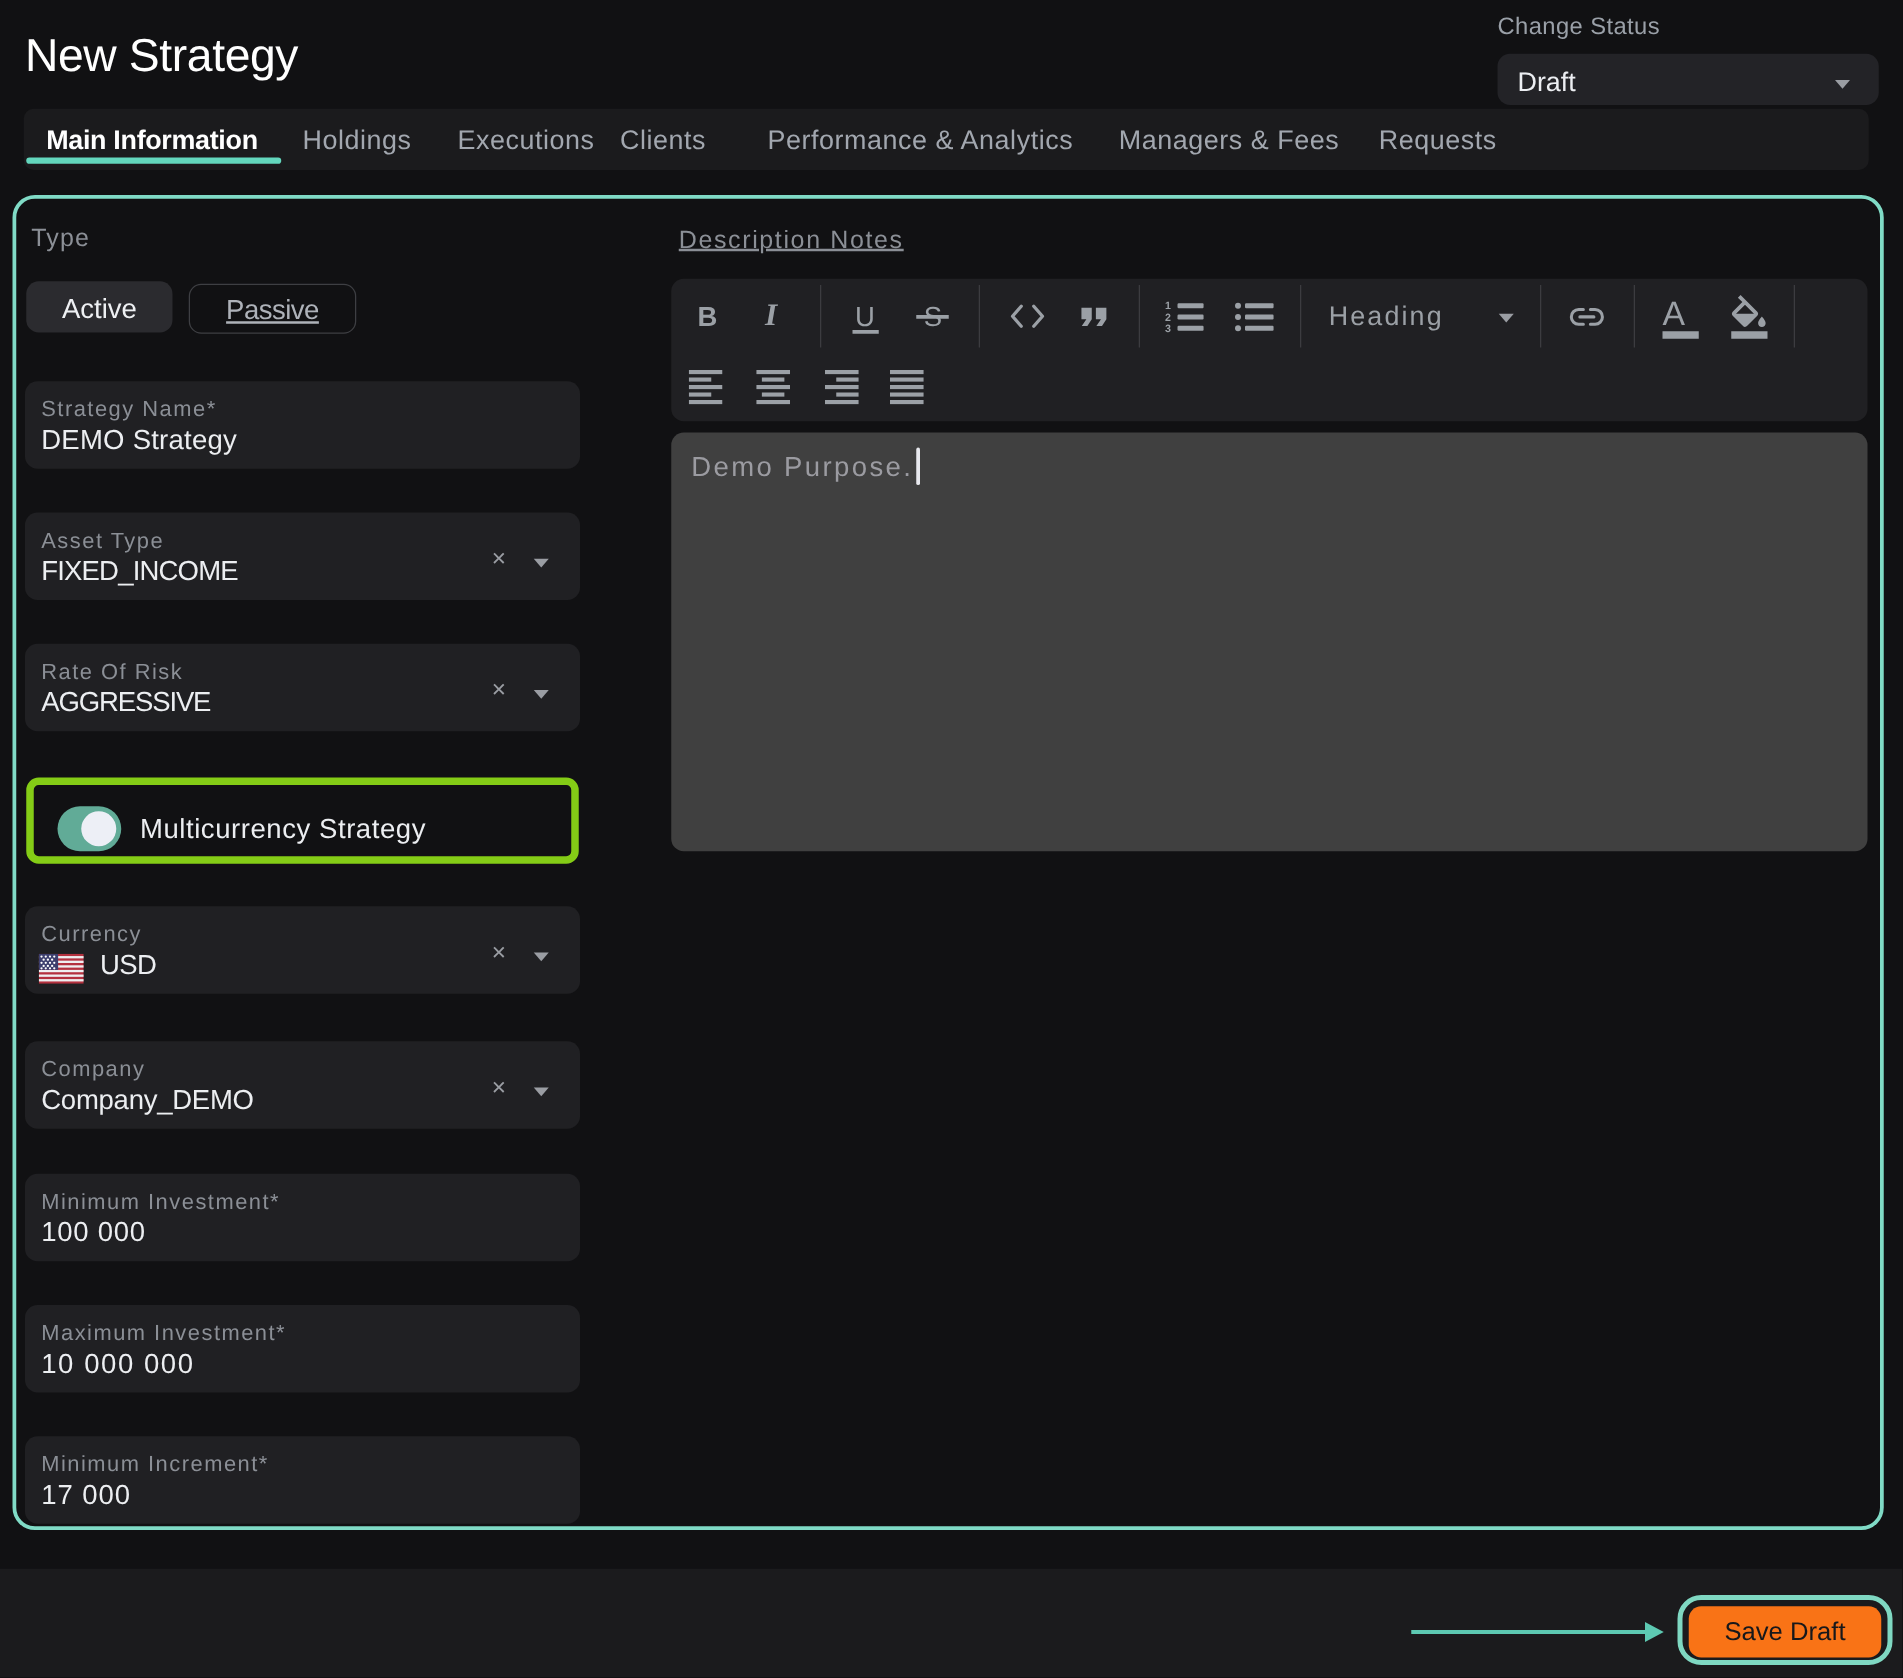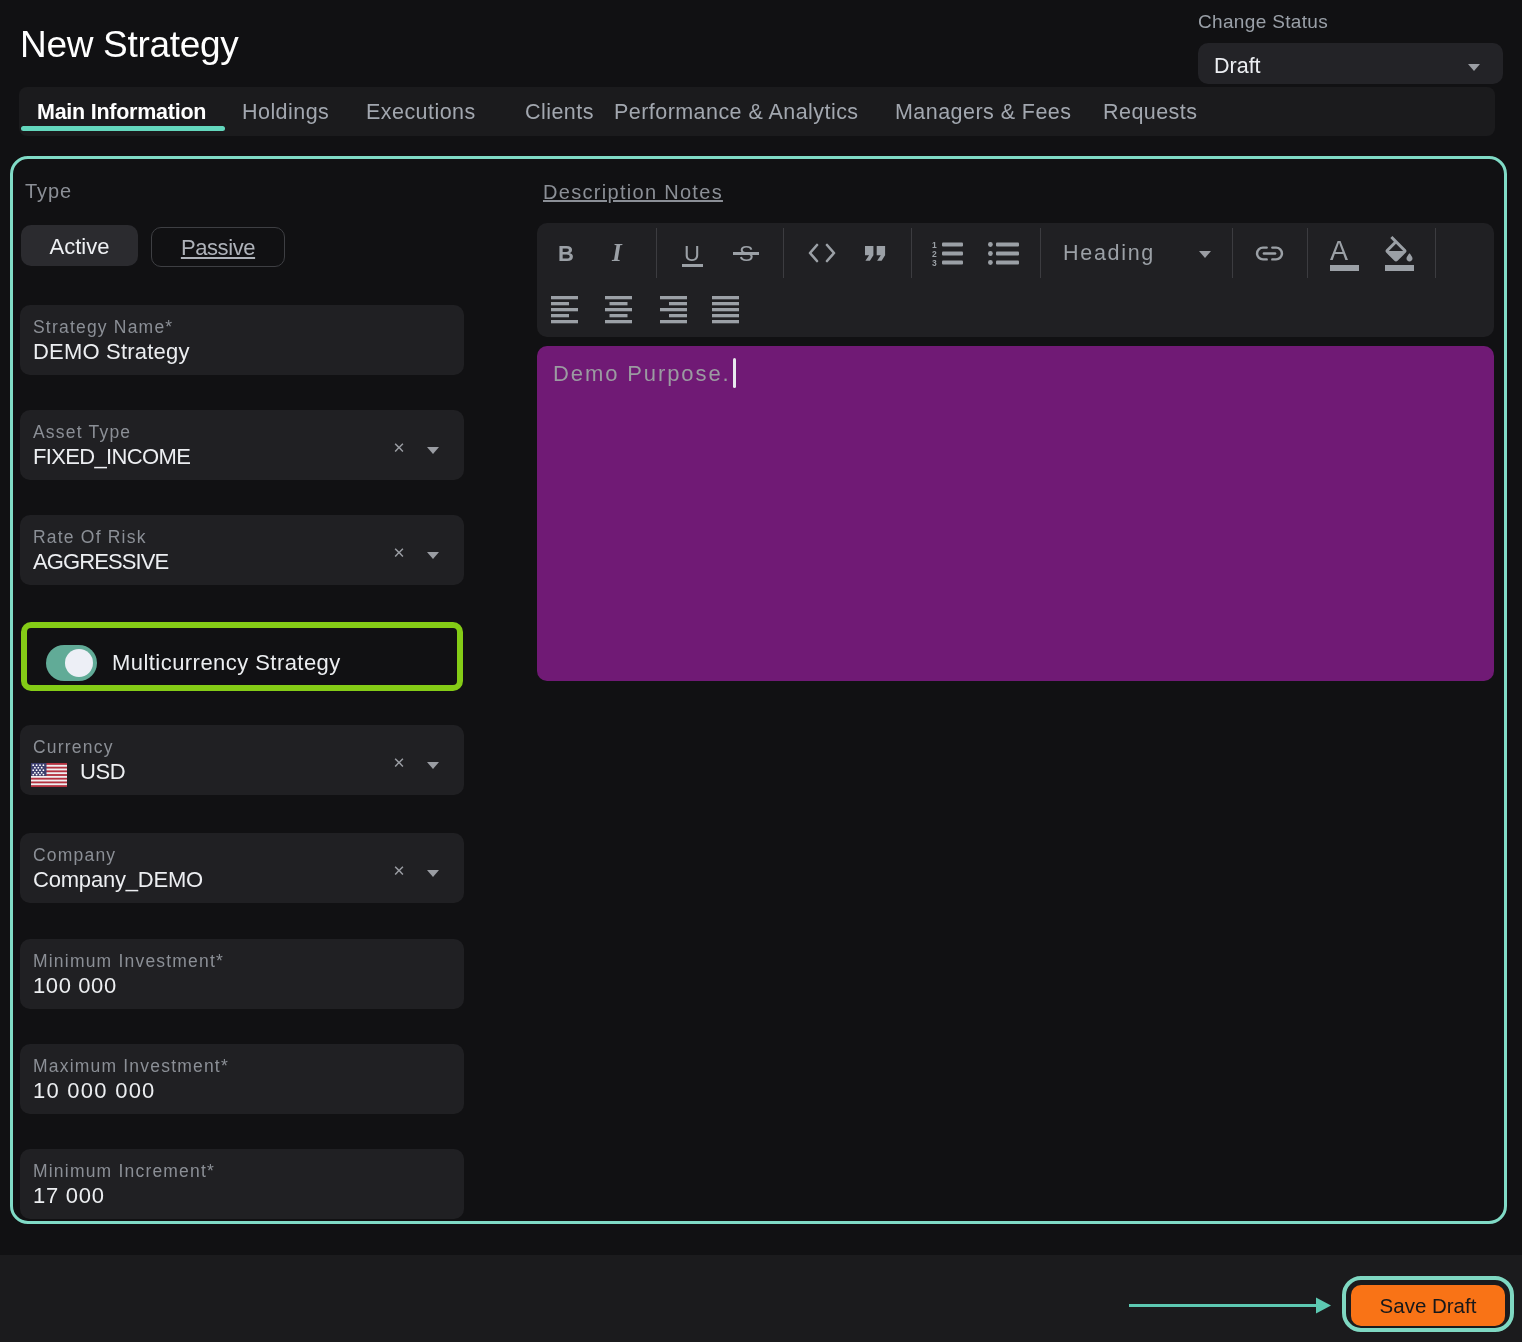--- a/index.html
+++ b/index.html
@@ -22,42 +22,42 @@
 .field .lbl { position:absolute; left:13px; top:12px; font-size:17.5px; color:#8b8f96; letter-spacing:1.2px; }
 .field .val { position:absolute; left:13px; top:34px; font-size:22px; color:#eceef1; }
 .xmark { position:absolute; left:371px; top:28px; width:16px; height:20px; color:#9a9da3; font-size:15px; font-weight:400; text-align:center; line-height:20px; }
 .field .caret { left:407px; top:37px; }
 .mc-box { position:absolute; left:21px; top:622px; width:442px; height:69px; border:6px solid #84cc16; border-radius:10px; }
 .toggle { position:absolute; left:19px; top:17px; width:51px; height:36px; background:#61ab97; border-radius:18px; }
 .toggle .knob { position:absolute; right:4px; top:4px; width:28px; height:28px; background:#edeff6; border-radius:50%; }
 .mc-box .txt { position:absolute; left:85px; top:22px; font-size:22px; color:#eceef1; letter-spacing:0.45px; }
 .desc-label { position:absolute; left:543px; top:181px; font-size:20px; color:#8b8f96; letter-spacing:1.3px;text-decoration:underline; }
 .toolbar { position:absolute; left:537px; top:223px; width:957px; height:114px; background:#202023; border-radius:10px; }
-.editor { position:absolute; left:537px; top:346px; width:957px; height:335px; background:#701a75; border-radius:10px; }
+.editor { position:absolute; left:537px; top:346px; width:957px; height:335px; background:#404040; border-radius:10px; }
 .editor .txt { position:absolute; left:16px; top:12px; font-size:22px; color:#9b9ba1; letter-spacing:1.9px; }
 .cursor { display:inline-block; width:3.5px; height:30px; background:#e8e9ee; vertical-align:-7px; margin-left:2px; border-radius:1.5px; }
 .sep { position:absolute; top:228px; width:1px; height:50px; background:#3c3c40; }
 .ticon { position:absolute; color:#9ba0a6; }
 .footer { position:absolute; left:0; top:1255px; width:1522px; height:87px; background:#1b1b1d; }
 .ring { position:absolute; left:1342px; top:1276px; width:172px; height:56px; border:4px solid #7fd8c2; border-radius:19px; }
 .savebtn { position:absolute; left:1351px; top:1285px; width:154px; height:41px; background:#f97316; border-radius:10px; color:#17181b; font-size:20.5px; text-align:center; line-height:41px; }
 </style>
 </head>
 <body>
 <div class="title">New Strategy</div>
 <div class="cs-label">Change Status</div>
 <div class="cs-select">
     <span class="val">Draft</span>
   </div>
 <div class="caret" style="left:1468px; top:64px;"></div>
 <div class="tabbar"></div>
 <div class="tab active" style="left:37px;">Main Information</div>
 <div class="tab" style="left:242px;">Holdings</div>
 <div class="tab" style="left:366px;">Executions</div>
-<div class="tab" style="left:525px;">Clients</div>
+<div class="tab" style="left:496px;">Clients</div>
 <div class="tab" style="left:614px;">Performance &amp; Analytics</div>
 <div class="tab" style="left:895px;">Managers &amp; Fees</div>
 <div class="tab" style="left:1103px;">Requests</div>
 <div class="tab-underline"></div>
 <div class="panel"></div>
 <div class="sec-label" style="left:25px; top:180px;">Type</div>
 <div class="btn-active">Active</div>
 <div class="btn-passive" style="letter-spacing:-0.4px;text-decoration:underline;">Passive</div>
 
 <div class="field" style="top:305px;">

